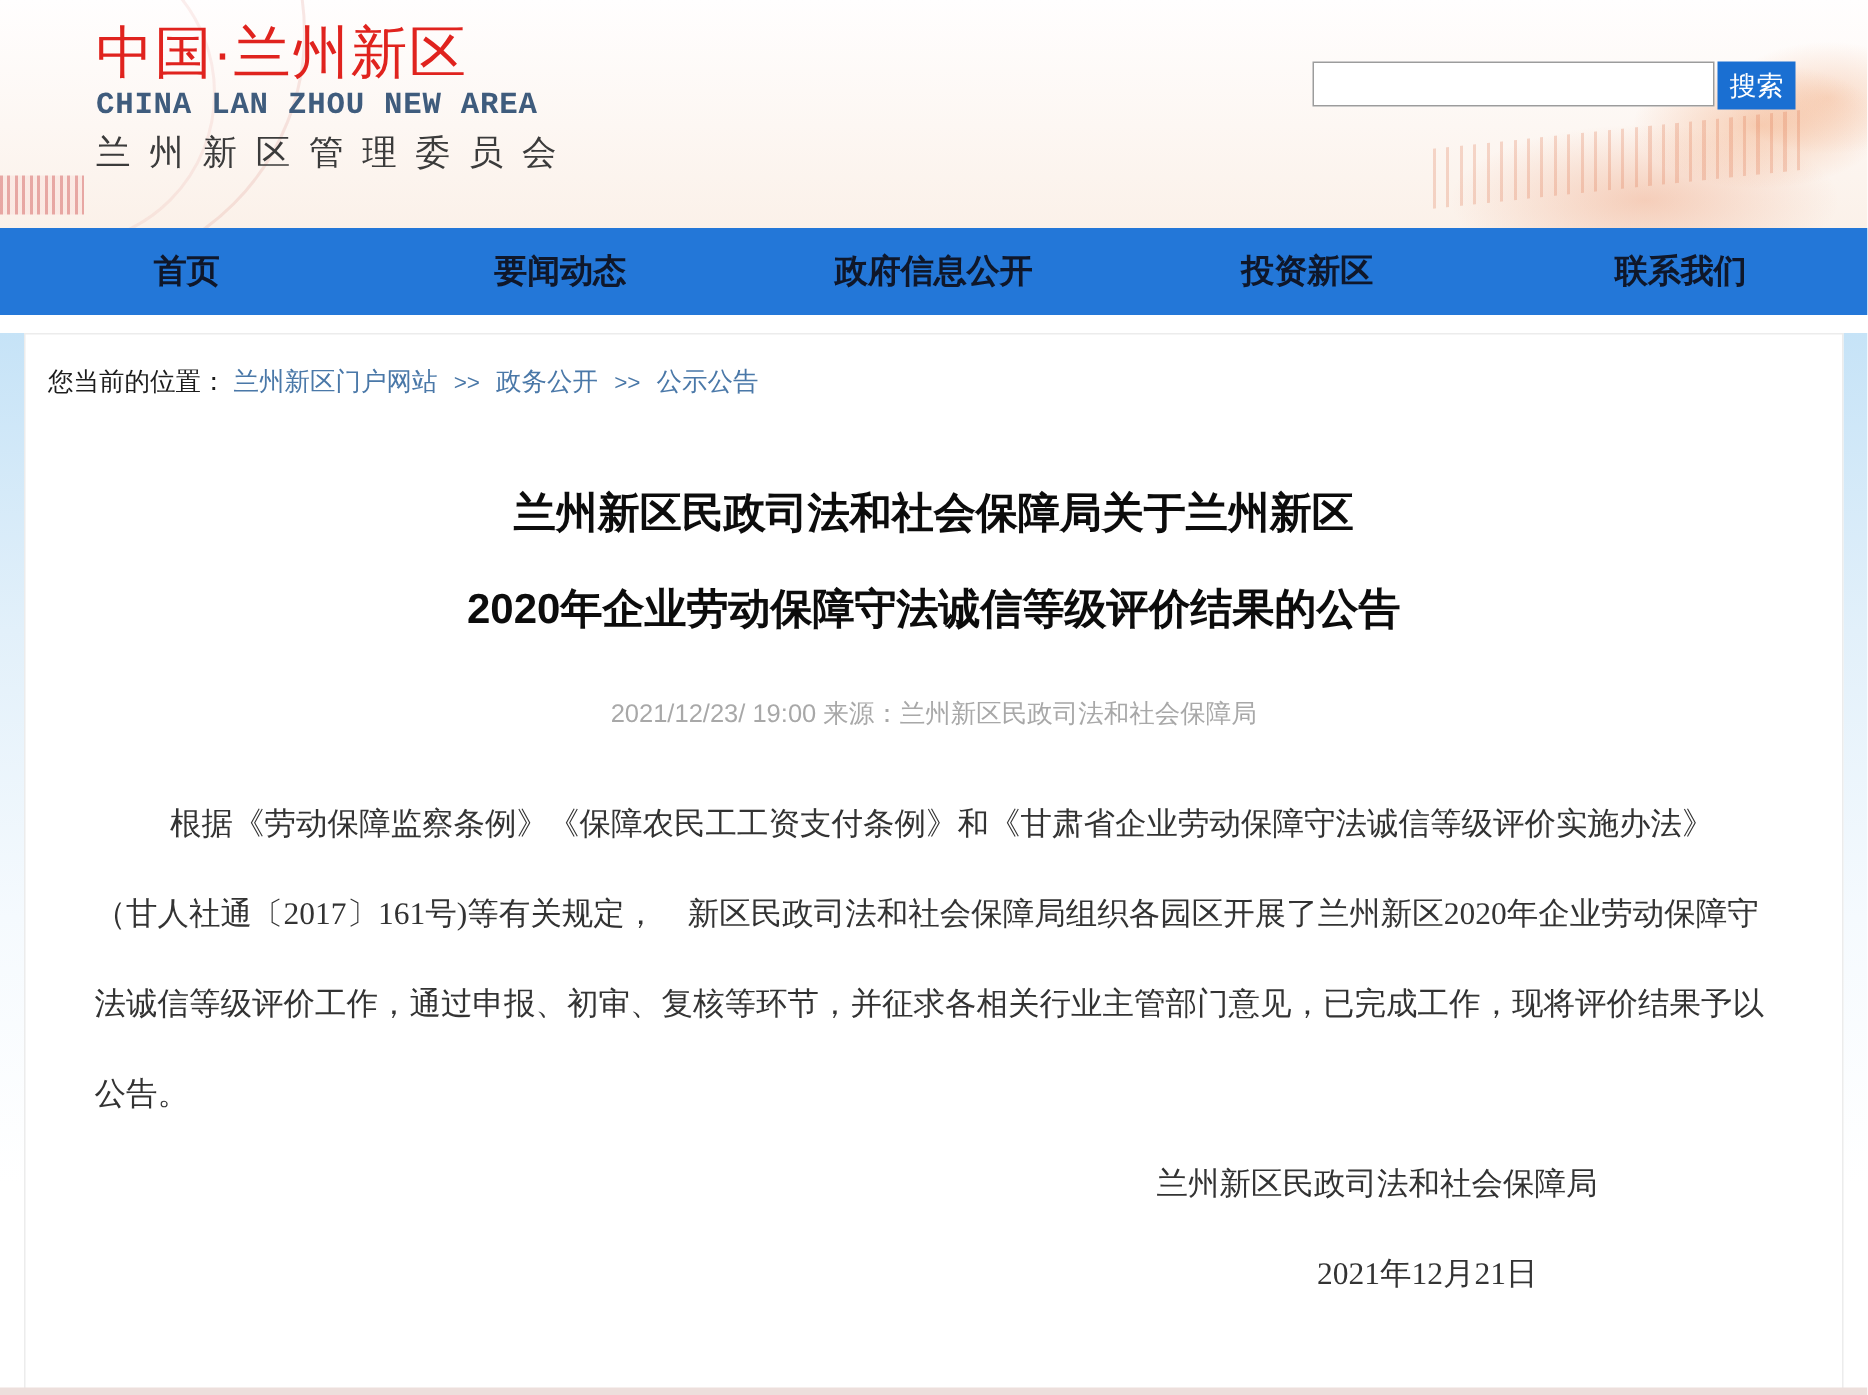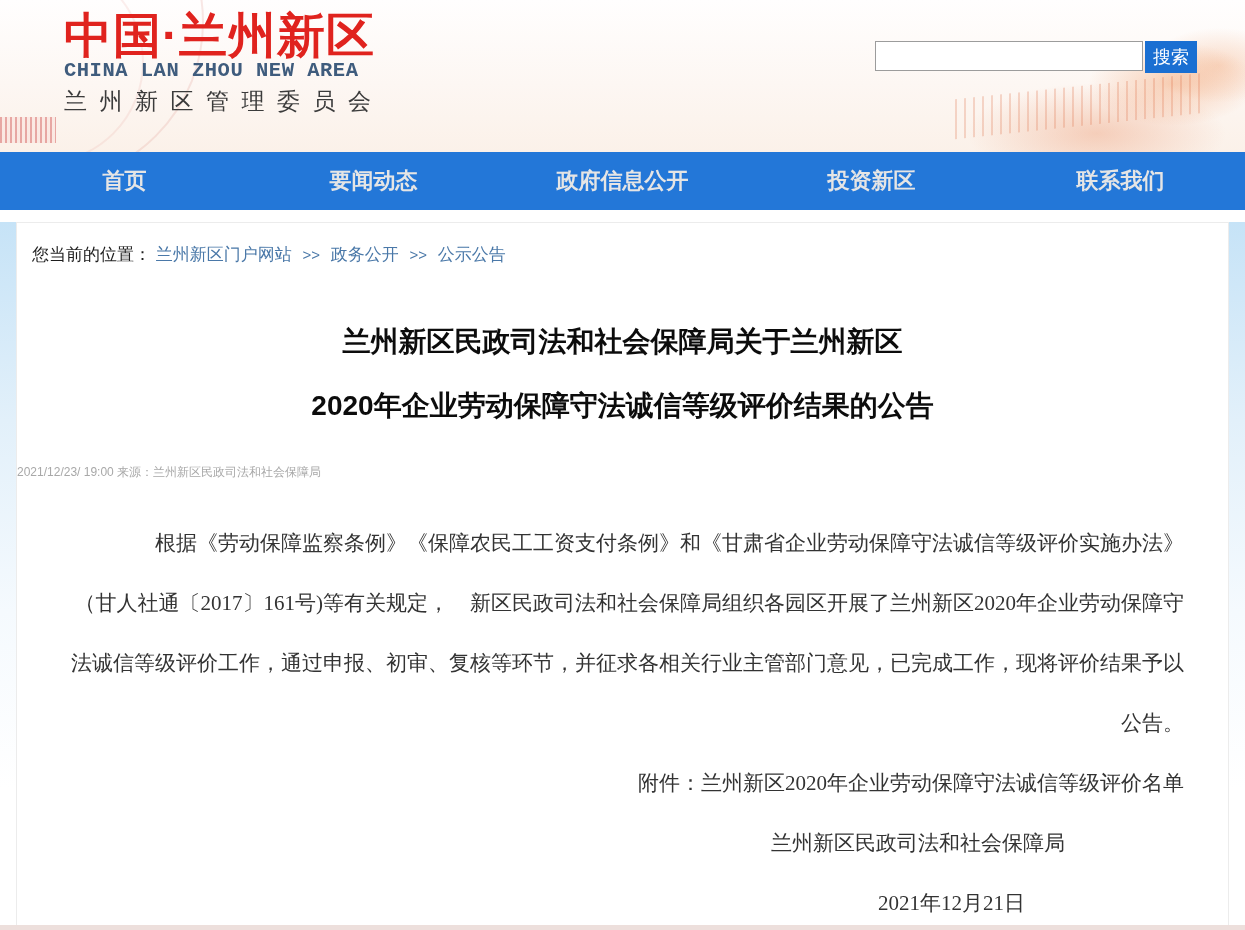--- a/index.html
+++ b/index.html
@@ -26,62 +26,62 @@
       radial-gradient(120px 60px at 78% 45%,rgba(238,140,80,.38),rgba(238,140,80,0) 70%),
       radial-gradient(180px 70px at 55% 85%,rgba(230,120,70,.30),rgba(230,120,70,0) 72%),
       radial-gradient(90px 50px at 92% 30%,rgba(240,160,110,.35),rgba(240,160,110,0) 75%);
   }
   .illu:before{
     content:"";position:absolute;left:40px;top:58px;width:250px;height:40px;
     background:repeating-linear-gradient(90deg,rgba(220,110,70,.25) 0 2px,transparent 2px 9px);
     transform:skewY(-6deg);
   }
   .logo{position:absolute;left:64px;top:13px;width:312px;}
-  .logo-cn{font-size:48px;line-height:46px;font-weight:bold;color:#e0231e;letter-spacing:1px;white-space:nowrap;}
+  .logo-cn{font-size:38px;line-height:46px;font-weight:normal;color:#e0231e;letter-spacing:1px;white-space:nowrap;}
   .logo-en{font-size:20.5px;line-height:24px;font-weight:bold;color:#3f5c7d;letter-spacing:.5px;white-space:nowrap;font-family:Liberation Mono, monospace;}
   .logo-sub{font-size:23px;line-height:28px;color:#3b3b3b;letter-spacing:12.5px;margin-top:4px;white-space:nowrap;}
   .search{position:absolute;right:48px;top:41px;display:flex;align-items:flex-start;}
   .search input{
     width:254px;height:28px;border:1px solid #9c9c9c;background:#fff;outline:none;
     font-size:15px;padding:0 6px;box-sizing:content-box;
   }
   .search button{
     width:52px;height:32px;margin-left:2px;border:none;background:#1a6fd2;color:#fff;
     font-size:18px;cursor:pointer;font-family:inherit;
   }
   
   .nav{height:58px;background:#2377d8;display:flex;}
   .nav-item{
     flex:1;display:flex;align-items:center;justify-content:center;
-    color:#e5e5e5;font-size:22px;font-weight:bold;cursor:pointer;white-space:nowrap;
+    color:#0f172a;font-size:22px;font-weight:bold;cursor:pointer;white-space:nowrap;
   }
   
   .gap{height:12px;background:#fff;}
   .content-bg{
     position:relative;height:708px;
     background:linear-gradient(180deg,#c6e3f7 0%,#e2f0fa 28%,#f5fafe 55%,#ffffff 80%);
   }
   .card{
     position:absolute;left:16px;right:16px;top:0;bottom:0;background:#fff;
     border:1px solid #ececec;border-bottom:none;box-sizing:border-box;overflow:hidden;
   }
   .breadcrumb{padding:20px 0 0 15px;font-size:17px;color:#1d1d1d;}
   .breadcrumb a{color:#4a78a8;text-decoration:none;cursor:pointer;margin-top:13px;}
   .breadcrumb .sep{color:#4a78a8;margin:0 6px;font-size:15px;}
   .article-title{
     margin-top:44px;text-align:center;color:#0c0c0c;font-weight:bold;font-size:28px;line-height:64px;
     font-family:"Liberation Sans",sans-serif;
   }
-  .meta{margin-top:26px;color:#a8a8a8;font-size:12px;font-family:"Liberation Sans",sans-serif;}
+  .meta{margin-top:26px;text-align:center;color:#a8a8a8;font-size:17px;font-family:"Liberation Sans",sans-serif;}
   .article-body{
     margin-top:32px;padding:0 44px 0 46px;color:#333;
     font-family:"Liberation Serif","DejaVu Serif",serif;
     font-size:21px;line-height:60px;
   }
-  .article-body p{margin:0;text-indent:2.4em;text-align:right;}
+  .article-body p{margin:0;text-indent:2.4em;}
   .attachment{margin-top:16px;}
   .signature{margin-top:36px;text-align:right;padding-right:119px;text-indent:0;}
   .sign-date{margin-top:20px;text-align:right;padding-right:159px;text-indent:0;}
   .bottom-strip{position:absolute;left:0;bottom:0;width:100%;height:5px;background:#eddfdc;}
 </style>
 </head>
 <body>
 
 <div class="header">
   <div class="curve c1"></div>
@@ -128,21 +128,20 @@
       <div>2020年企业劳动保障守法诚信等级评价结果的公告</div>
     </div>
 
     <div class="meta">
       <span>2021/12/23/ 19:00</span>
       <span>来源：</span><span>兰州新区民政司法和社会保障局</span>
     </div>
 
     <div class="article-body">
       <p>根据《劳动保障监察条例》《保障农民工工资支付条例》和《甘肃省企业劳动保障守法诚信等级评价实施办法》（甘人社通〔2017〕161号)等有关规定，　新区民政司法和社会保障局组织各园区开展了兰州新区2020年企业劳动保障守法诚信等级评价工作，通过申报、初审、复核等环节，并征求各相关行业主管部门意见，已完成工作，现将评价结果予以公告。</p>
-      <p class="attachment">附件：兰州新区2020年企业劳动保障守法诚信等级评价名单</p>
       <p class="signature">兰州新区民政司法和社会保障局</p>
       <p class="sign-date">2021年12月21日</p>
     </div>
 
   </div>
 </div>
 
 <div class="bottom-strip"></div>
 
 </body></html>

